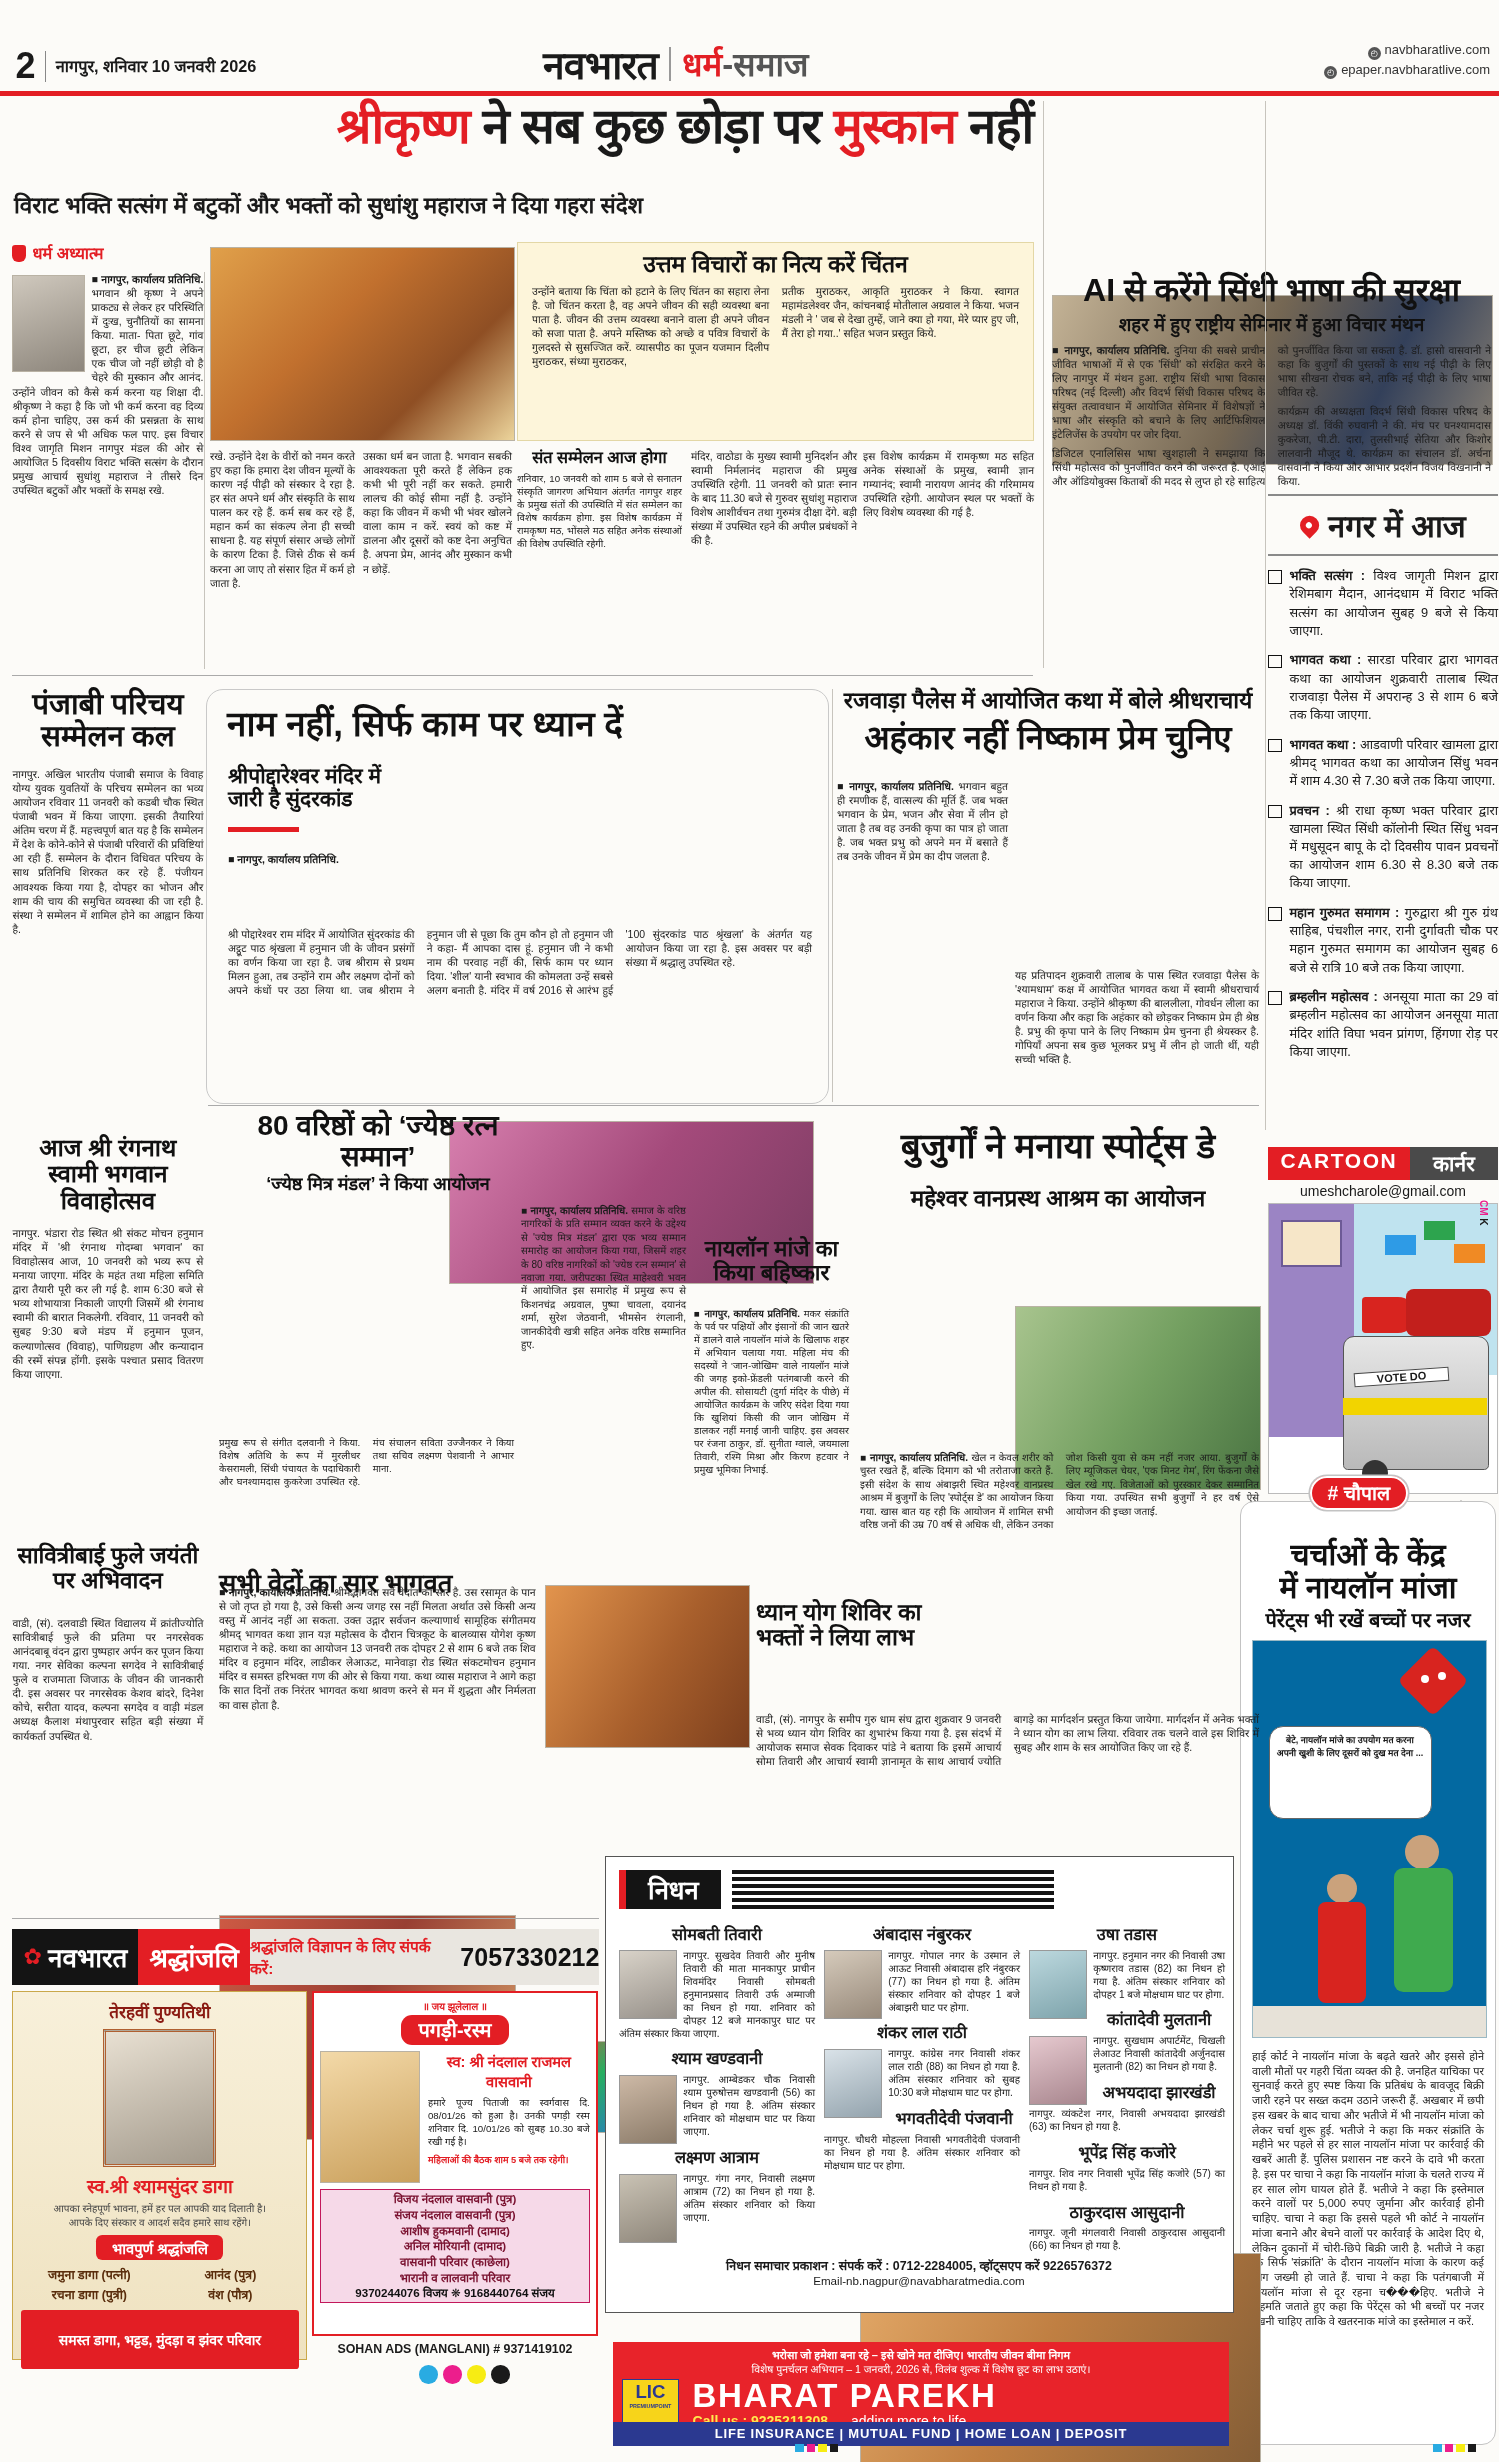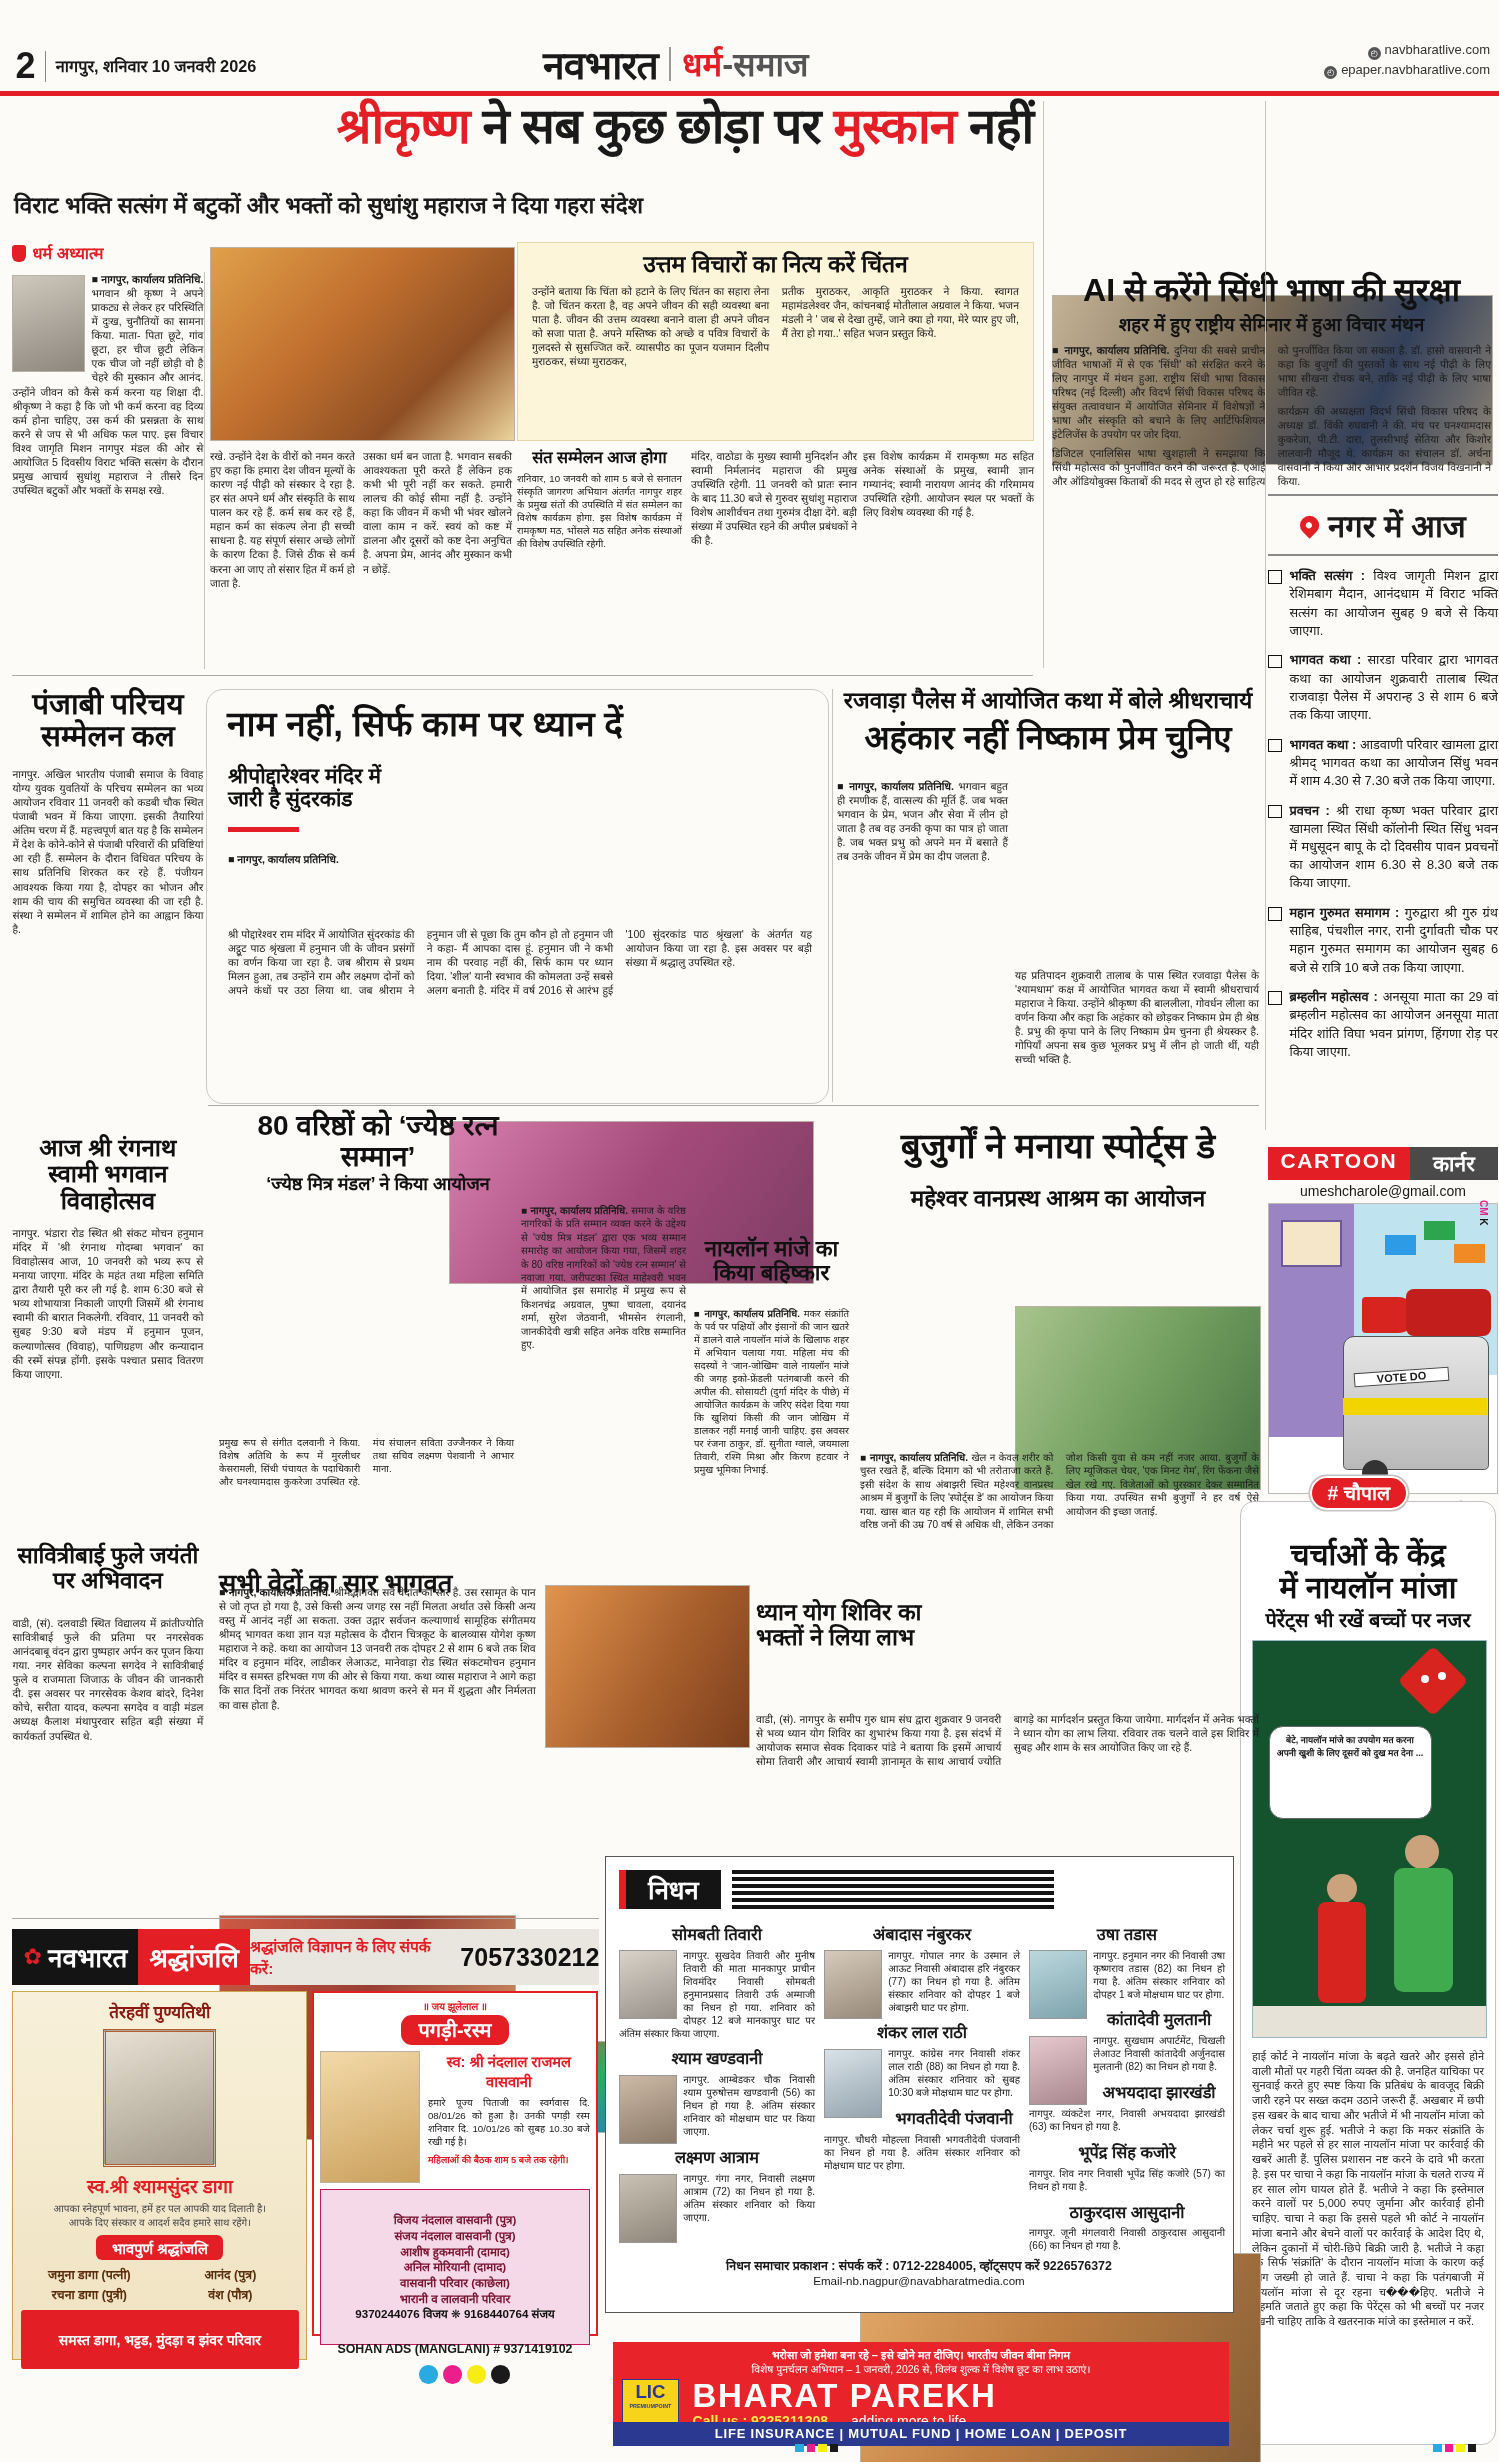--- a/index.html
+++ b/index.html
@@ -188,21 +188,21 @@
       <div>इन दिनों में ....!</div>
     </div>
   </div>
 
   <div class="abs chaupal-box" style="left:1240px;top:1501px;width:256px;height:944px;box-sizing:border-box;padding:36px 11px 7.8px;">
     <div class="hl ctr" style="font-size:30px;">
       <div>चर्चाओं के केंद्र</div>
         <div>में नायलॉन मांजा</div>
     </div>
     <div class="hl ctr" style="font-size:20px;margin-top:4.7px;">पेरेंट्स भी रखें बच्चों पर नजर</div>
-    <div style="position:relative;width:233px;height:396px;margin-top:9.3px;background:#14532d;border:0.8px solid #9bb9c4;overflow:hidden;">
+    <div style="position:relative;width:233px;height:396px;margin-top:9.3px;background:#0369a1;border:0.8px solid #9bb9c4;overflow:hidden;">
       <div class="abs" style="left:155px;top:15.5px;width:50px;height:50px;background:#d8241f;border-radius:6.2px;transform:rotate(45deg);"></div>
       <div class="abs" style="left:168px;top:34px;width:7.8px;height:7.8px;background:#fff;border-radius:50%;"></div>
       <div class="abs" style="left:185px;top:31px;width:7.8px;height:7.8px;background:#fff;border-radius:50%;"></div>
       <div class="abs" style="left:15.5px;top:85px;width:163px;height:93px;background:#fff;border:1.6px solid #666;border-radius:14px;padding:6.2px;font-size:9px;font-weight:bold;text-align:center;box-sizing:border-box;">बेटे, नायलॉन मांजे का उपयोग मत करना अपनी खुशी के लिए दूसरों को दुख मत देना ...</div>
       <div class="abs" style="left:152px;top:194px;width:34px;height:34px;background:#caa27c;border-radius:50%;"></div>
       <div class="abs" style="left:141px;top:227px;width:59px;height:124px;background:#3faa4e;border-radius:9.3px;"></div>
       <div class="abs" style="left:74px;top:233px;width:29.5px;height:29.5px;background:#caa27c;border-radius:50%;"></div>
       <div class="abs" style="left:65px;top:261px;width:48px;height:101px;background:#d8241f;border-radius:7.8px;"></div>
       <div class="abs" style="left:0;top:365px;width:233px;height:31px;background:#e7e2d8;"></div>
     </div>
@@ -394,21 +394,21 @@
     <div class="red" style="font-size:10px;font-weight:bold;">॥ जय झूलेलाल ॥</div>
     <div style="display:inline-block;background:#e31e24;color:#fff;font-size:20px;font-weight:900;padding:1.6px 17px;border-radius:11px;margin-top:1.6px;">पगड़ी-रस्म</div>
     <div style="display:flex;gap:7.8px;margin-top:6.2px;text-align:left;">
       <div class="ph" style="flex:0 0 98px;height:130px;background:linear-gradient(160deg,#f3d9a8,#caa05c);"></div>
       <div>
         <div class="red ctr" style="font-size:14.7px;font-weight:900;">स्व: श्री नंदलाल राजमल वासवानी</div>
         <div style="font-size:9.7px;margin-top:4.7px;text-align:justify;">हमारे पूज्य पिताजी का स्वर्गवास दि. 08/01/26 को हुआ है। उनकी पगड़ी रस्म शनिवार दि. 10/01/26 को सुबह 10.30 बजे रखी गई है।</div>
         <div class="red" style="font-size:9.3px;font-weight:bold;margin-top:4.7px;">महिलाओं की बैठक शाम 5 बजे तक रहेगी।</div>
       </div>
     </div>
-    <div style="background:#f6d9e8;border:1.6px solid #c2185b;padding:22px;margin-top:6.2px;font-size:11.6px;font-weight:bold;color:#7a1230;line-height:1.35;">
+    <div style="background:#f6d9e8;border:1.6px solid #c2185b;padding:1px;margin-top:6.2px;font-size:11.6px;font-weight:bold;color:#7a1230;line-height:1.35;">
       <div>विजय नंदलाल वासवानी (पुत्र)</div>
       <div>संजय नंदलाल वासवानी (पुत्र)</div>
       <div>आशीष हुकमवानी (दामाद)</div>
       <div>अनिल मोरियानी (दामाद)</div>
       <div>वासवानी परिवार (काछेला)</div>
       <div>भारानी व लालवानी परिवार</div>
       <div style="color:#111;">9370244076 विजय ❋ 9168440764 संजय</div>
     </div>
   </div>
   <div class="abs ctr" style="left:312px;top:2342px;width:286px;font-size:12.4px;font-weight:900;">SOHAN ADS (MANGLANI) # 9371419102</div>

